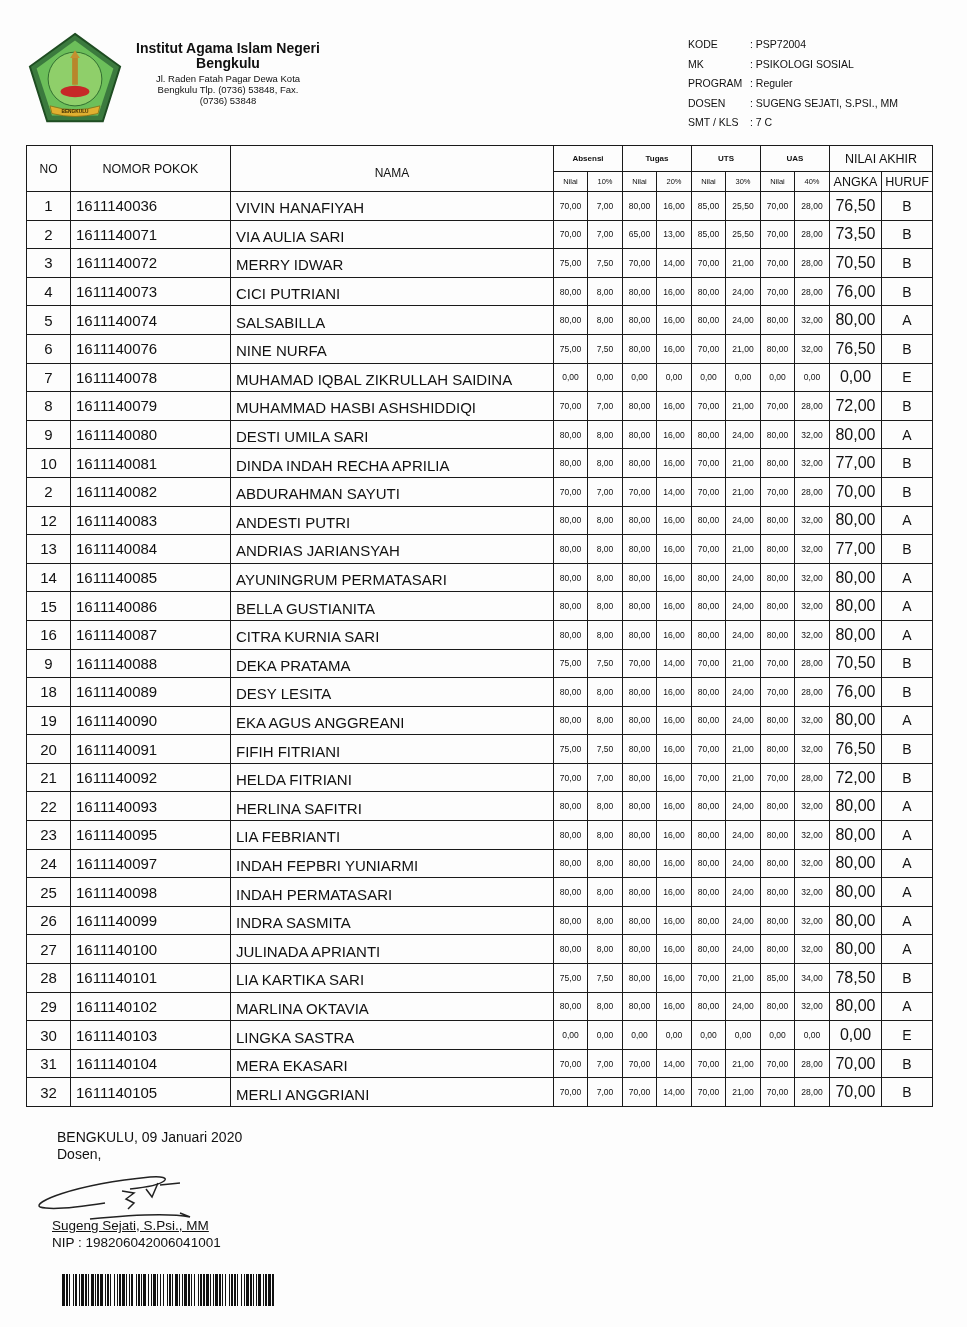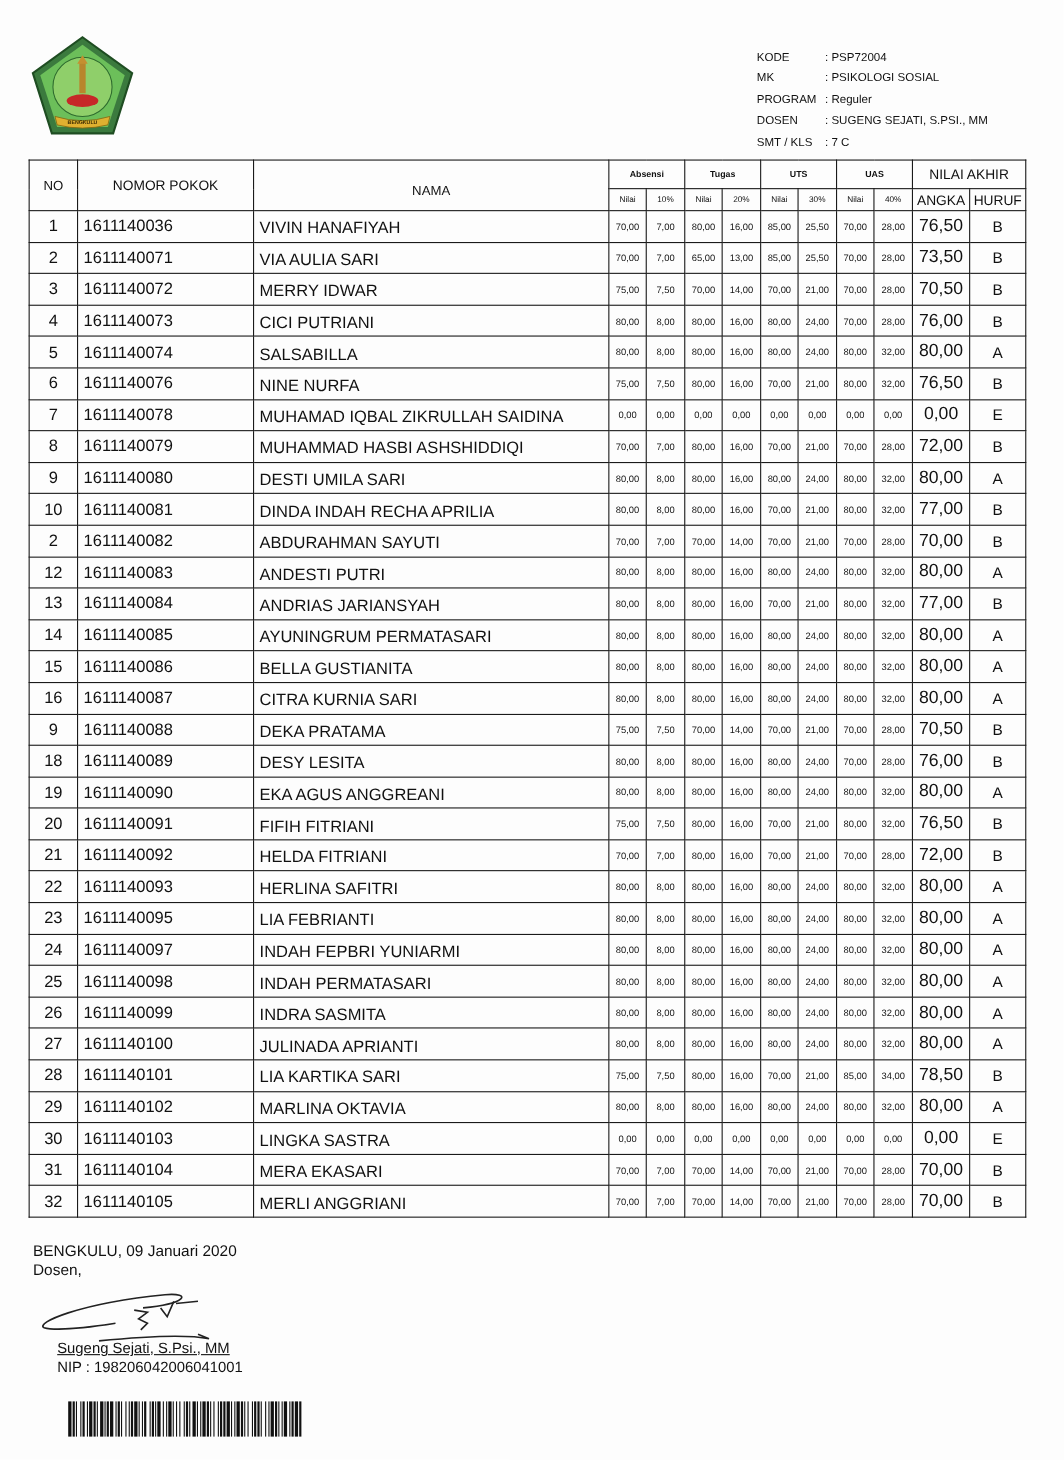--- a/index.html
+++ b/index.html
@@ -14,42 +14,42 @@
   .inst .name1 { font-size: 14px; font-weight: bold; }
   .inst .name2 { font-size: 14px; font-weight: bold; margin-top: -1px; }
   .inst .addr { font-size: 9.5px; line-height: 11px; margin-top: 2px; }
 
   .title { position: absolute; left: 400px; top: 58px; width: 165px; text-align: center; font-weight: bold; }
   .title .t1 { font-size: 16px; line-height: 19px; }
   .title .t2 { font-size: 14px; line-height: 18px; }
   .title .t3 { font-size: 14px; line-height: 18px; }
 
   .meta { position: absolute; left: 643px; top: 38px; font-size: 10.5px; }
-  .meta .row { display: flex; height: 19.5px; align-items: flex-end; padding-left: 45px; }
+  .meta .row { display: flex; height: 19.5px; align-items: flex-start; padding-left: 45px; }
   .meta .k { width: 62px; }
   .meta .v { }
 
   
   .tbl { position: absolute; left: 26px; top: 145px; border-collapse: collapse; table-layout: fixed; }
   .tbl td, .tbl th { border: 1.3px solid #1a1a1a; font-weight: normal; white-space: nowrap; overflow: hidden; }
   .tbl th { font-size: 12px; text-align: center; }
   .tbl th.sm { font-size: 8px; font-weight: bold; }
   .tbl th.sub { font-size: 7.5px; font-weight: normal; height: 20px; }
   .tbl th.big { font-size: 12.5px; }
   .tbl tr.row td { height: 28.6px; }
   .c-no { width: 44px; text-align: center; font-size: 15px; }
   .c-nim { width: 160px; font-size: 15px; padding-left: 5px; }
   .c-name { width: 323px; font-size: 15px; padding-left: 5px; padding-top: 4px; }
   .c-s { width: 34px; text-align: center; font-size: 8.5px; }
   .c-p { width: 35px; text-align: center; font-size: 8.5px; }
   .c-angka { width: 52px; text-align: center; font-size: 16px; }
   .c-huruf { width: 51px; text-align: center; font-size: 14px; }
 
   
-  .footer { position: absolute; left: 30px; top: 1128px; font-size: 14px; }
+  .footer { position: absolute; left: 57px; top: 1128px; font-size: 14px; }
   .footer .city { line-height: 18px; }
   .footer .dosen { line-height: 16px; }
   .sig { position: absolute; left: 30px; top: 1163px; width: 200px; height: 60px; }
   .signer { position: absolute; left: 52px; top: 1218px; font-size: 13.5px; text-decoration: underline; }
   .nip { position: absolute; left: 52px; top: 1235px; font-size: 13.5px; }
   .barcode { position: absolute; left: 62px; top: 1274px; width: 436px; height: 32px; display: flex; }
   .barcode span { display: block; height: 100%; background: #111; }
 </style>
 </head>
 <body>
@@ -60,20 +60,27 @@
     <polygon points="50,3 97,37 79,94 21,94 3,37" fill="#3b7a3e" stroke="#1f4d22" stroke-width="2"></polygon>
     <polygon points="50,10 90,39 74,88 26,88 10,39" fill="#6cbf5a"></polygon>
     <circle cx="50" cy="50" r="28" fill="#8fcf6a" stroke="#2e6b2e" stroke-width="1"></circle>
     <rect x="47" y="26" width="6" height="30" fill="#b8862c"></rect>
     <polygon points="50,20 55,28 45,28" fill="#c49030"></polygon>
     <ellipse cx="50" cy="63" rx="15" ry="6" fill="#c62828"></ellipse>
     <path d="M24 78 Q50 86 76 78 L74 86 Q50 92 26 86 Z" fill="#e0b030" stroke="#8a6a10" stroke-width="0.8"></path>
     <text x="50" y="85" font-size="5" text-anchor="middle" fill="#3a2a00" font-family="Liberation Sans, sans-serif" font-weight="bold">BENGKULU</text>
   </svg>
 
+  <div class="inst">
+    <div class="name1">Institut Agama Islam Negeri</div>
+    <div class="name2">Bengkulu</div>
+    <div class="addr">Jl. Raden Fatah Pagar Dewa Kota</div>
+    <div class="addr" style="margin-top:0">Bengkulu Tlp. (0736) 53848, Fax.</div>
+    <div class="addr" style="margin-top:0">(0736) 53848</div>
+  </div>
 
 
   <div class="meta">
     <div class="row">
         <span class="k">KODE</span>
         <span class="v">: PSP72004</span>
       </div>
     <div class="row">
         <span class="k">MK</span>
         <span class="v">: PSIKOLOGI SOSIAL</span>

